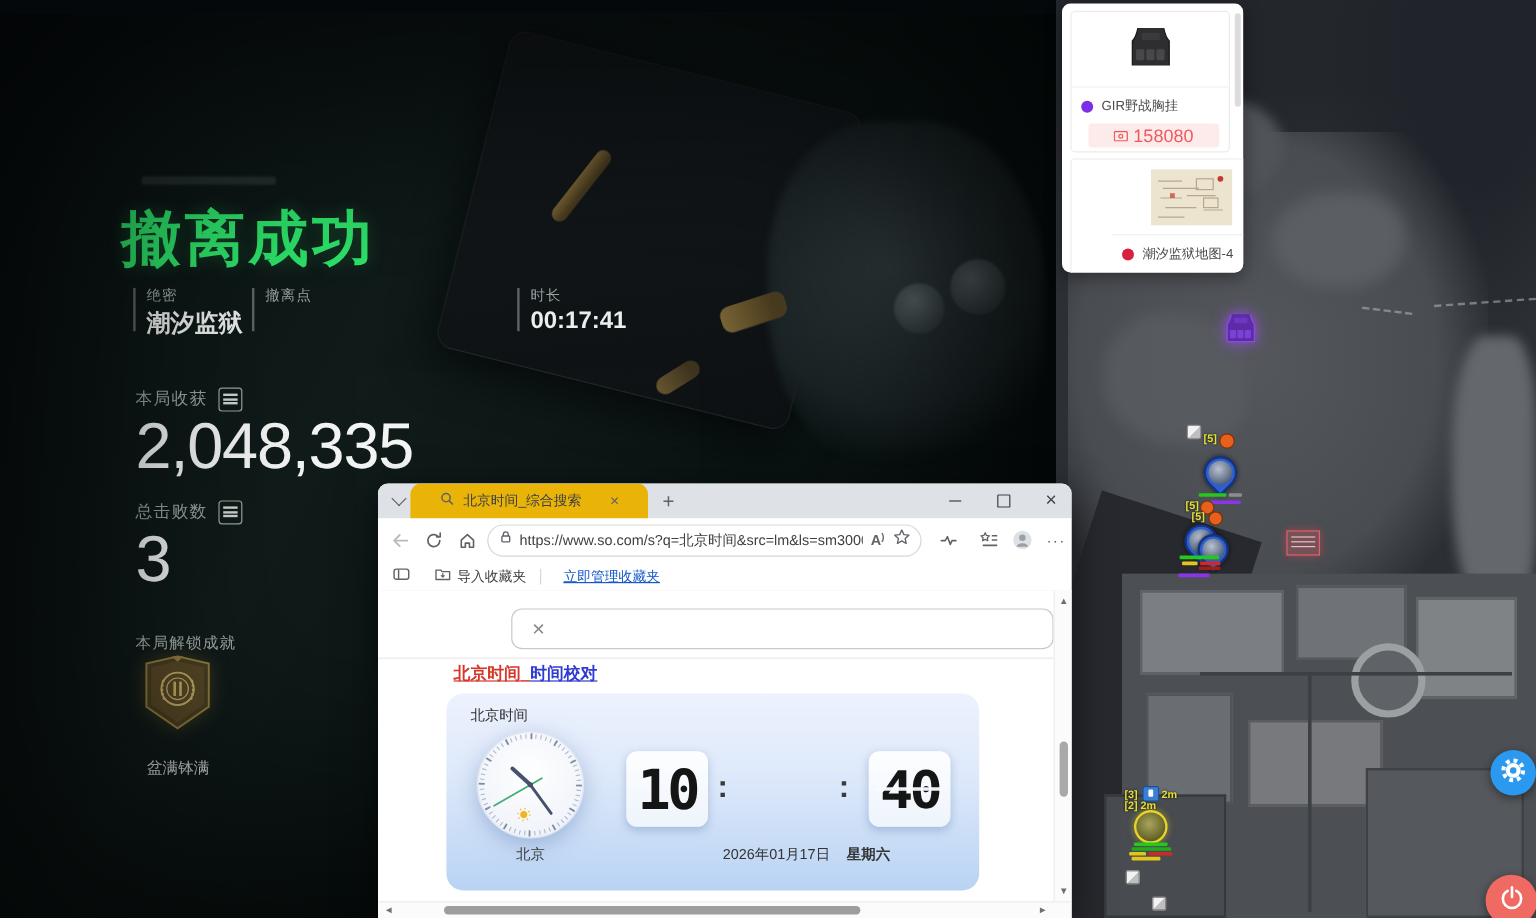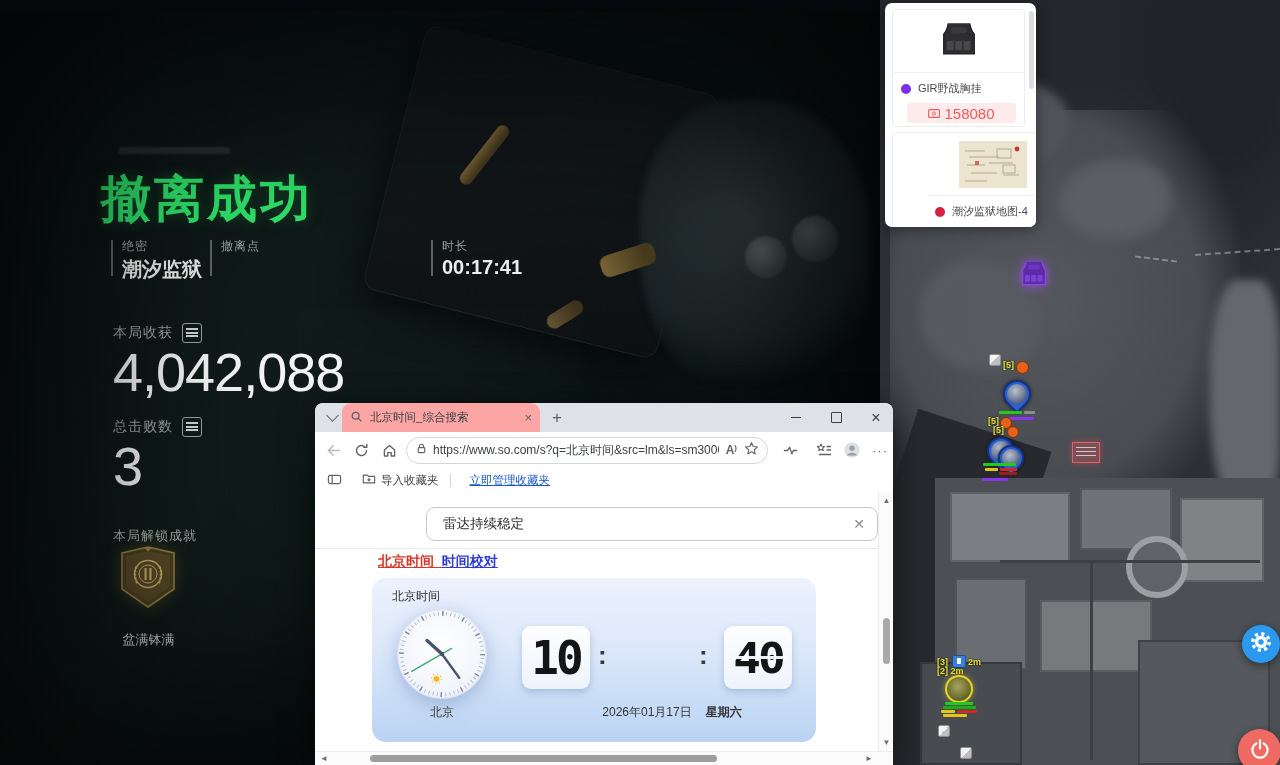--- a/index.html
+++ b/index.html
@@ -78,22 +78,22 @@
   .iname{font-size:11px;color:#4a4a4a;}
   .pricepill{margin:7px 8px 0 14px;height:20px;background:#fdeaea;border-radius:3px;
       display:flex;align-items:center;justify-content:center;gap:4px;}
   .pricepill span{font-size:15px;color:#ef5a5a;}
   #panel-scroll{position:absolute;right:2px;top:8px;width:5px;height:78px;background:#dcdcdc;border-radius:3px;}
 
   
   #browser{left:315px;top:403px;width:578px;height:362px;border-radius:8px 8px 0 0;
       box-shadow:0 10px 34px rgba(0,0,0,.55);background:#fff;overflow:hidden;}
   #tabstrip{left:0;top:0;width:578px;height:29px;background:#dee1e6;border-radius:8px 8px 0 0;}
-  #tab{left:27px;top:0;width:198px;height:29px;background:#fca5a5;border-radius:9px 9px 0 0;
-      display:flex;align-items:center;padding:0 8px;box-sizing:border-box;}
+  #tab{left:27px;top:0;width:198px;height:29px;background:#eab308;border-radius:9px 9px 0 0;
+      display:flex;align-items:center;padding:0 24px;box-sizing:border-box;}
   #tab .t-title{font-size:11.5px;color:#3c4043;margin-left:7px;flex:1;white-space:nowrap;overflow:hidden;}
   .wbtn{position:absolute;top:0;width:34px;height:29px;display:flex;align-items:center;justify-content:center;color:#3c4043;}
   .chev{width:8px;height:8px;border-right:1.6px solid #5f6368;border-bottom:1.6px solid #5f6368;transform:rotate(45deg);margin-top:-4px;}
   .glyph{font-size:15px;color:#5f6368;}
   #min-g{display:block;width:10px;border-top:1.2px solid #3c4043;}
   #max-g{display:block;width:9px;height:9px;border:1.2px solid #3c4043;border-radius:1px;}
   #toolbar{left:0;top:29px;width:578px;height:36px;background:#fff;display:flex;align-items:center;}
   .tbtn{width:28px;height:28px;display:flex;align-items:center;justify-content:center;flex:none;}
   #addrbar{width:362px;height:27px;border:1px solid #d3d7dc;border-radius:14px;margin-left:3px;
       display:flex;align-items:center;padding:0 8px;box-sizing:border-box;background:#fff;}
@@ -164,21 +164,21 @@
     </div>
 
     <div class="stat-label-row" style="left:113px;top:312px;">
       <span class="stat-label">本局收获</span>
       <span class="list-ico">
           <i style="top:4px;"></i>
           <i style="top:7.5px;"></i>
           <i style="top:11px;"></i>
         </span>
     </div>
-    <div class="big-num" style="left:113px;top:334px;">4,042,088</div>
+    <div class="big-num" style="left:113px;top:334px;">2,048,335</div>
 
     <div class="stat-label-row" style="left:113px;top:406px;">
       <span class="stat-label">总击败数</span>
       <span class="list-ico">
           <i style="top:4px;"></i>
           <i style="top:7.5px;"></i>
           <i style="top:11px;"></i>
         </span>
     </div>
     <div class="big-num" style="left:113px;top:428px;">3</div>
@@ -440,21 +440,20 @@
           <path d="M8 6.8 v3.4 M6.6 8.8 L8 10.2 L9.4 8.8" fill="none" stroke="#5f6368" stroke-width="1.2" stroke-linecap="round" stroke-linejoin="round"></path>
         </svg>
     </span>
     <span>导入收藏夹</span>
     <span class="sep"></span>
     <a id="fav-manage" href="#" style="margin-left:8px;">立即管理收藏夹</a>
   </div>
 
   <div id="content" class="abs">
     <div id="searchbox" class="abs">
-      <span class="q">雷达持续稳定</span>
       <span class="clr">✕</span>
     </div>
     <div id="hdr-line" class="abs"></div>
     <div id="links" class="abs">
       <span class="red">北京时间</span><span class="red">_</span><span class="blue">时间校对</span>
     </div>
 
     <div id="clockcard" class="abs">
       <div id="cc-title" class="abs">北京时间</div>
       <div id="analog" class="abs">

